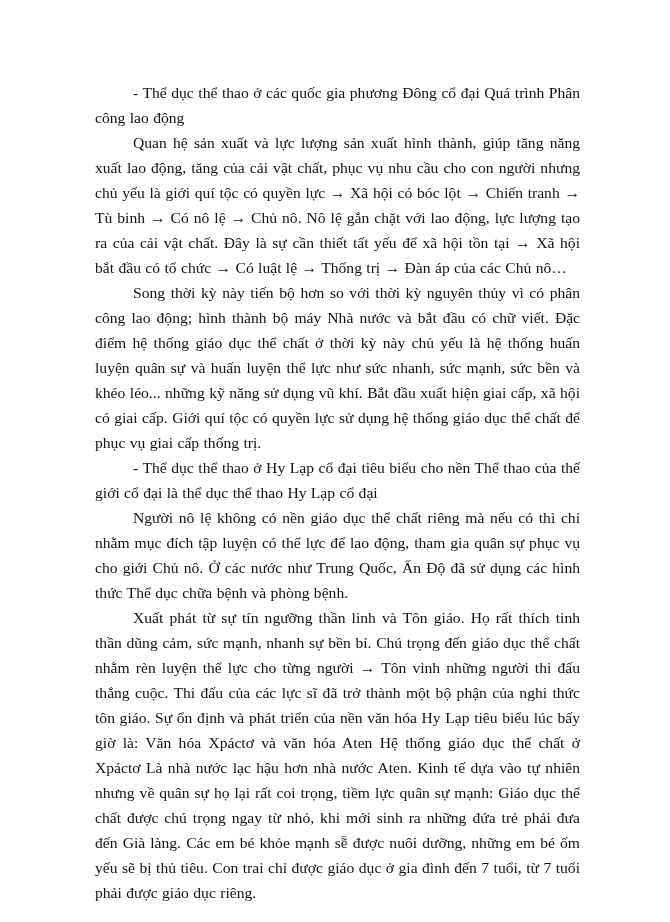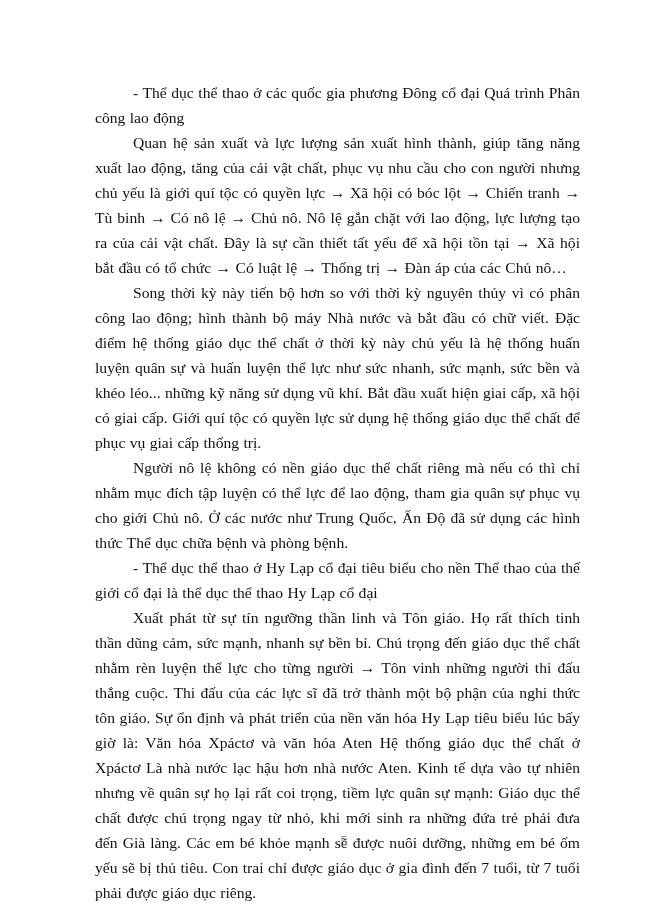--- a/index.html
+++ b/index.html
@@ -51,18 +51,18 @@
     }
   </style>
 </head>
 <body>
 
 <div class="page">
   <div class="text-block">
     <p class="para">- Thể dục thể thao ở các quốc gia phương Đông cổ đại Quá trình Phân công lao động</p>
     <p class="para">Quan hệ sản xuất và lực lượng sản xuất hình thành, giúp tăng năng xuất lao động, tăng của cải vật chất, phục vụ nhu cầu cho con người nhưng chủ yếu là giới quí tộc có quyền lực → Xã hội có bóc lột → Chiến tranh → Tù binh → Có nô lệ → Chủ nô. Nô lệ gắn chặt với lao động, lực lượng tạo ra của cải vật chất. Đây là sự cần thiết tất yếu để xã hội tồn tại → Xã hội bắt đầu có tổ chức → Có luật lệ → Thống trị → Đàn áp của các Chủ nô…</p>
     <p class="para">Song thời kỳ này tiến bộ hơn so với thời kỳ nguyên thủy vì có phân công lao động; hình thành bộ máy Nhà nước và bắt đầu có chữ viết. Đặc điểm hệ thống giáo dục thể chất ở thời kỳ này chủ yếu là hệ thống huấn luyện quân sự và huấn luyện thể lực như sức nhanh, sức mạnh, sức bền và khéo léo... những kỹ năng sử dụng vũ khí. Bắt đầu xuất hiện giai cấp, xã hội có giai cấp. Giới quí tộc có quyền lực sử dụng hệ thống giáo dục thể chất để phục vụ giai cấp thống trị.</p>
+    <p class="para">- Thể dục thể thao ở Hy Lạp cổ đại tiêu biểu cho nền Thể thao của thế giới cổ đại là thể dục thể thao Hy Lạp cổ đại</p>
     <p class="para">Người nô lệ không có nền giáo dục thể chất riêng mà nếu có thì chỉ nhằm mục đích tập luyện có thể lực để lao động, tham gia quân sự phục vụ cho giới Chủ nô. Ở các nước như Trung Quốc, Ấn Độ đã sử dụng các hình thức Thể dục chữa bệnh và phòng bệnh.</p>
-    <p class="para">- Thể dục thể thao ở Hy Lạp cổ đại tiêu biểu cho nền Thể thao của thế giới cổ đại là thể dục thể thao Hy Lạp cổ đại</p>
     <p class="para">Xuất phát từ sự tín ngưỡng thần linh và Tôn giáo. Họ rất thích tinh thần dũng cảm, sức mạnh, nhanh sự bền bỉ. Chú trọng đến giáo dục thể chất nhằm rèn luyện thể lực cho từng người → Tôn vinh những người thi đấu thắng cuộc. Thi đấu của các lực sĩ đã trở thành một bộ phận của nghi thức tôn giáo. Sự ổn định và phát triển của nền văn hóa Hy Lạp tiêu biểu lúc bấy giờ là: Văn hóa Xpáctơ và văn hóa Aten Hệ thống giáo dục thể chất ở Xpáctơ Là nhà nước lạc hậu hơn nhà nước Aten. Kinh tế dựa vào tự nhiên nhưng về quân sự họ lại rất coi trọng, tiềm lực quân sự mạnh: Giáo dục thể chất được chú trọng ngay từ nhỏ, khi mới sinh ra những đứa trẻ phải đưa đến Già làng. Các em bé khỏe mạnh sẽ được nuôi dưỡng, những em bé ốm yếu sẽ bị thủ tiêu. Con trai chỉ được giáo dục ở gia đình đến 7 tuổi, từ 7 tuổi phải được giáo dục riêng.</p>
   </div>
   <div class="page-number">5</div>
 </div>
 
 </body></html>

